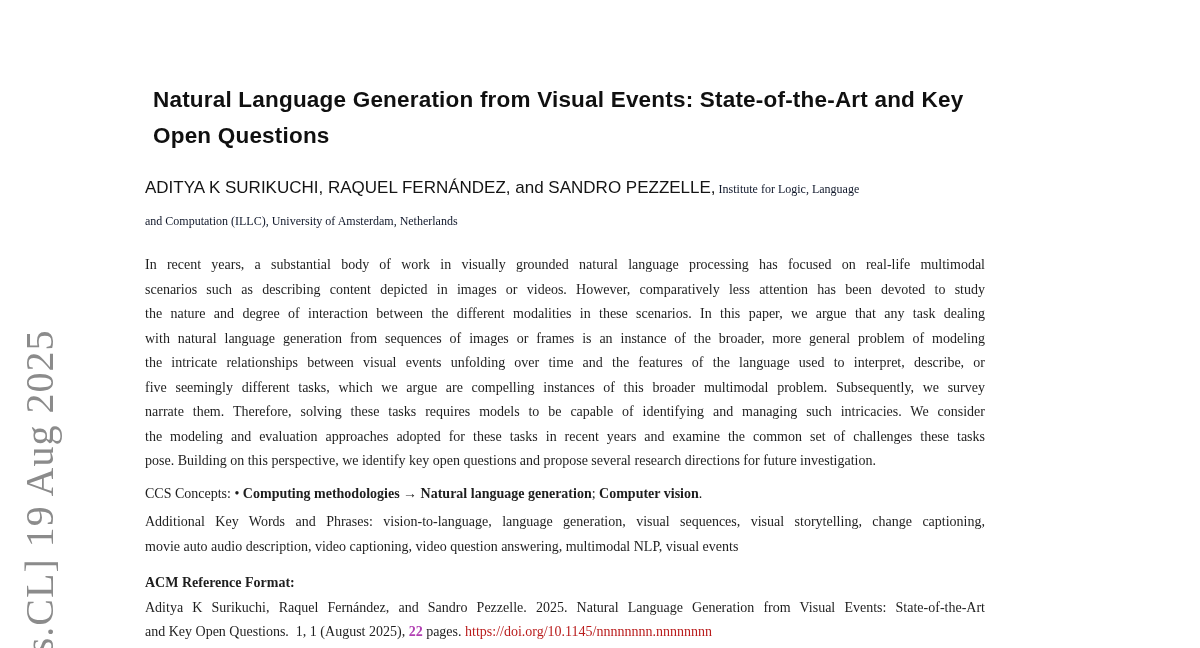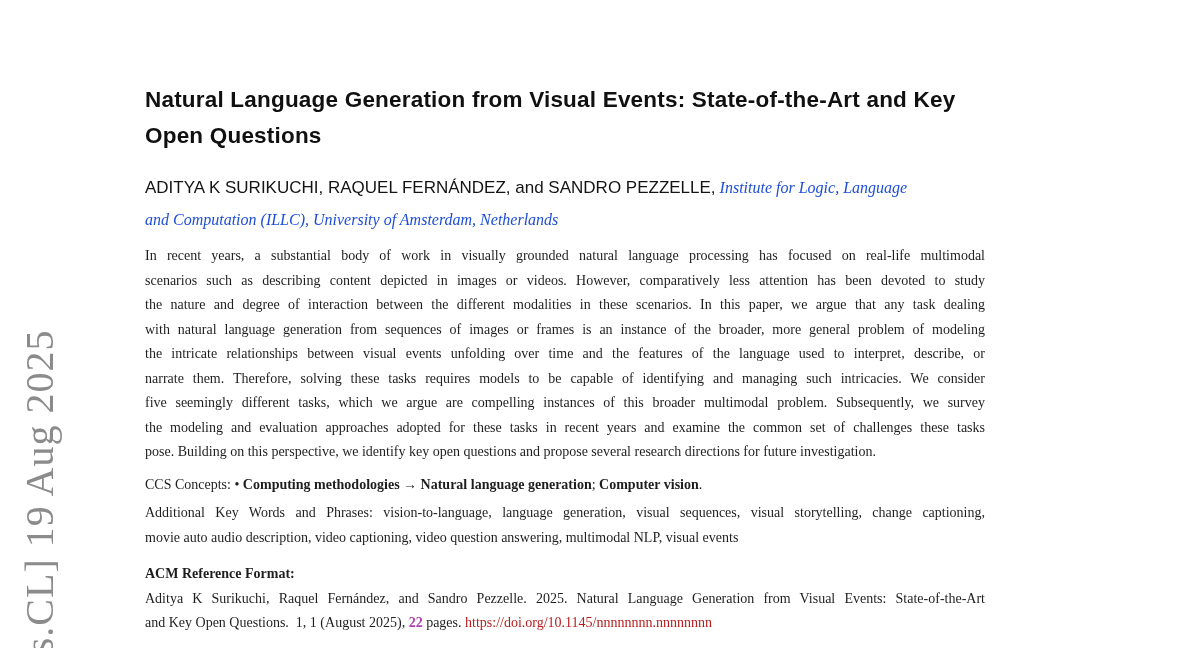--- a/index.html
+++ b/index.html
@@ -33,44 +33,43 @@
     letter-spacing: 1px;
     color: #8b8b8b;
   }
   .content {
     position: absolute;
     left: 145px;
     top: 82px;
     width: 840px;
   }
   .title {
-    margin: 0 0 18px 0;
+    margin: 0 0 18px 8px;
     font-family: "Liberation Sans", "DejaVu Sans", sans-serif;
     font-weight: bold;
     font-size: 22.5px;
     line-height: 36px;
     letter-spacing: 0.2px;
     color: #101010;
   }
   .authors {
     margin: 0 0 8px 0;
     line-height: 32px;
   }
   .author-names {
     font-family: "Liberation Sans", "DejaVu Sans", sans-serif;
     font-size: 17px;
     color: #141414;
   }
   .affiliation {
-    font-size: 16px;
-    color: #1d4ed8;
-    font-style: italic;
+    font-size: 12px;
+    color: #0f172a;
   }
   .abstract {
-    margin-top: 8px;
+    margin-top: 16px;
     font-size: 14px;
     line-height: 24.5px;
   }
   .jline {
     text-align: justify;
     text-align-last: justify;
   }
   .jline.last {
     text-align: center;
     text-align-last: left;
@@ -115,22 +114,22 @@
       <div><span class="author-names">ADITYA K SURIKUCHI, RAQUEL FERNÁNDEZ, and SANDRO PEZZELLE,</span><span class="affiliation"> Institute for Logic, Language</span></div>
       <div class="affiliation">and Computation (ILLC), University of Amsterdam, Netherlands</div>
     </div>
 
     <div class="abstract">
       <div class="jline">In recent years, a substantial body of work in visually grounded natural language processing has focused on real-life multimodal</div>
       <div class="jline">scenarios such as describing content depicted in images or videos. However, comparatively less attention has been devoted to study</div>
       <div class="jline">the nature and degree of interaction between the different modalities in these scenarios. In this paper, we argue that any task dealing</div>
       <div class="jline">with natural language generation from sequences of images or frames is an instance of the broader, more general problem of modeling</div>
       <div class="jline">the intricate relationships between visual events unfolding over time and the features of the language used to interpret, describe, or</div>
+      <div class="jline">five seemingly different tasks, which we argue are compelling instances of this broader multimodal problem. Subsequently, we survey</div>
       <div class="jline">narrate them. Therefore, solving these tasks requires models to be capable of identifying and managing such intricacies. We consider</div>
-      <div class="jline">five seemingly different tasks, which we argue are compelling instances of this broader multimodal problem. Subsequently, we survey</div>
       <div class="jline">the modeling and evaluation approaches adopted for these tasks in recent years and examine the common set of challenges these tasks</div>
       <div class="jline last">pose. Building on this perspective, we identify key open questions and propose several research directions for future investigation.</div>
     </div>
 
     <div class="ccs"><span>CCS Concepts: • </span><span class="bold">Computing methodologies</span><span> → </span><span class="bold">Natural language generation</span><span>; </span><span class="bold">Computer vision</span><span>.</span></div>
 
     <div class="keywords">
       <div class="jline">Additional Key Words and Phrases: vision-to-language, language generation, visual sequences, visual storytelling, change captioning,</div>
       <div class="jline last">movie auto audio description, video captioning, video question answering, multimodal NLP, visual events</div>
     </div>

